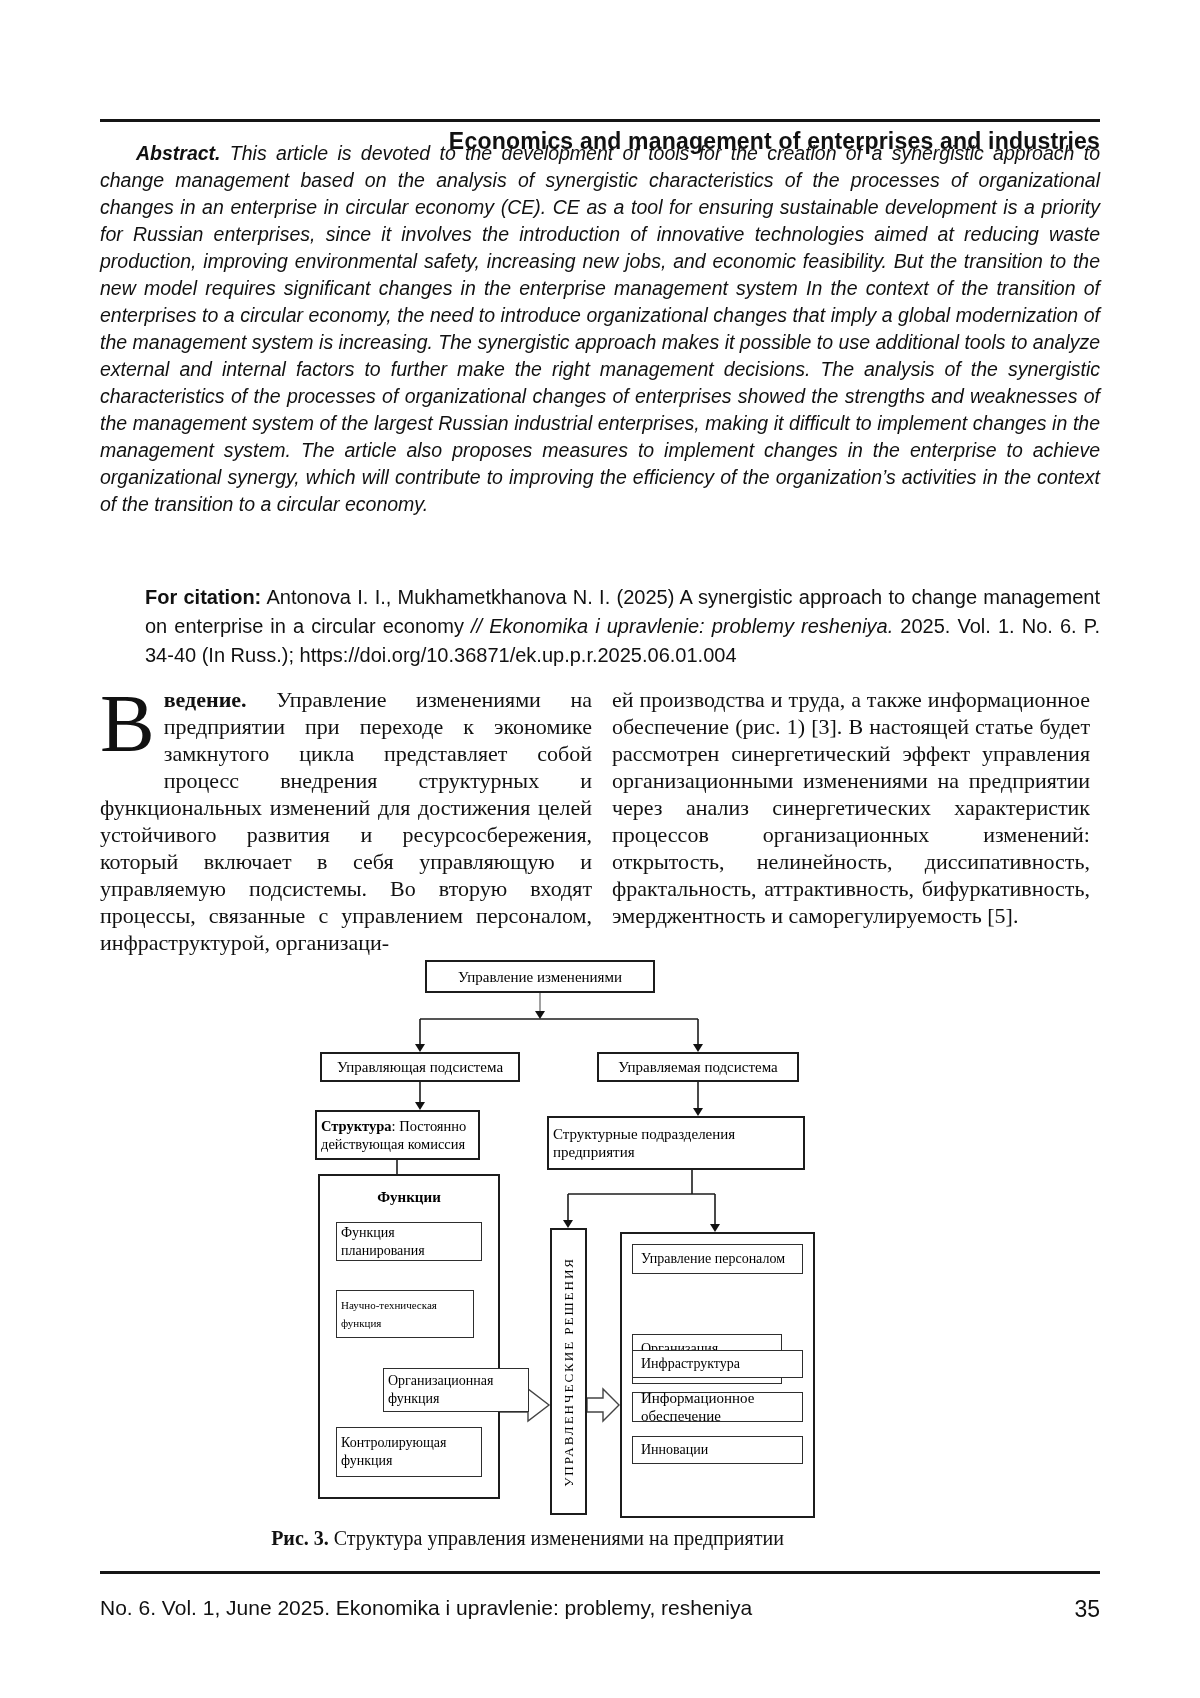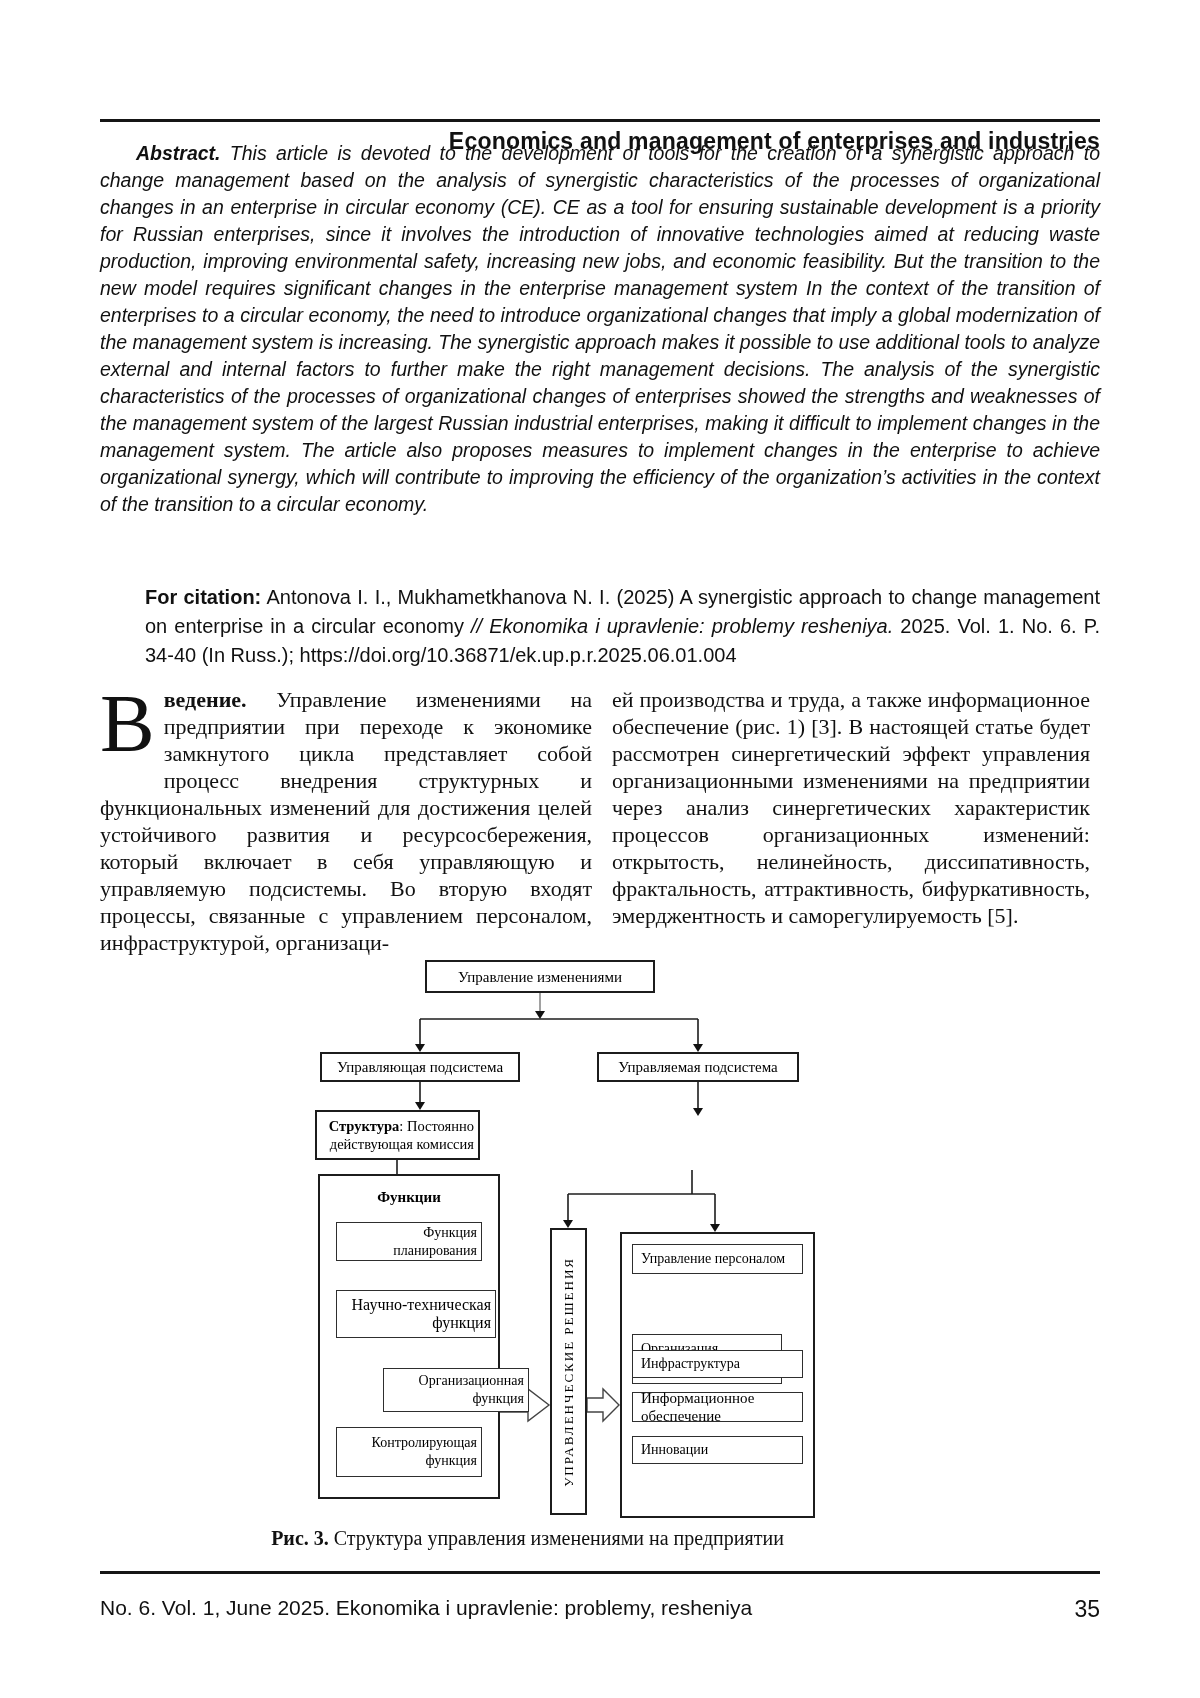--- a/index.html
+++ b/index.html
@@ -44,34 +44,34 @@
   .intro{font-weight:bold;}
 
   
   .figure{position:absolute;left:298px;top:950px;width:520px;height:574px;}
   .figure svg{position:absolute;left:0;top:0;}
   .fbox{
     position:absolute;box-sizing:border-box;background:#fff;
     border:2px solid #1c1c1c;
     font-family:"Liberation Serif","DejaVu Serif",serif;
     font-size:15px;line-height:18px;color:#000;
-    display:flex;align-items:center;justify-content:center;text-align:right;
+    display:flex;align-items:center;justify-content:center;text-align:left;
     padding:2px 4px;
   }
   .fbox.thin{border-width:1.4px;border-color:#2e2e2e;}
   .b-top{left:127px;top:10px;width:230px;height:33px;}
   .b-managing{left:22px;top:102px;width:200px;height:30px;}
   .b-managed{left:299px;top:102px;width:202px;height:30px;}
   .b-structure{left:17px;top:160px;width:165px;height:50px;font-size:14.5px;}
   .b-divisions{left:249px;top:166px;width:258px;height:54px;}
   .b-functions{left:20px;top:224px;width:182px;height:325px;border-width:2px;
      display:block;text-align:center;padding-top:12px;}
   .b-functions .ftitle{font-weight:bold;font-size:15px;}
   .b-f1{left:38px;top:272px;width:146px;height:39px;font-size:14px;}
-  .b-f2{left:38px;top:340px;width:160px;height:48px;font-size:16px;}
+  .b-f2{left:38px;top:340px;width:138px;height:48px;font-size:11px;}
   .b-f3{left:38px;top:418px;width:146px;height:44px;font-size:14px;margin-left:47px;}
   .b-f4{left:38px;top:477px;width:146px;height:50px;font-size:14px;}
   .b-decisions{left:252px;top:278px;width:37px;height:287px;padding:2px 0;}
   .b-decisions span{
     writing-mode:vertical-rl;transform:rotate(180deg);
     font-size:13px;letter-spacing:2px;white-space:nowrap;
   }
   .b-rcontainer{left:322px;top:282px;width:195px;height:286px;}
   .rbox{justify-content:flex-start;text-align:left;padding-left:8px;font-size:14px;}
   .b-r1{left:334px;top:294px;width:171px;height:30px;}
@@ -148,20 +148,21 @@
         <polygon points="289,448 305,448 305,439 321,455 305,471 305,462 289,462"></polygon>
       </g>
     </svg>
 
     <div class="fbox b-top">Управление изменениями</div>
     <div class="fbox b-managing">Управляющая подсистема</div>
     <div class="fbox b-managed">Управляемая подсистема</div>
     <div class="fbox b-structure">
         <span><b>Структура</b><span>: Постоянно действующая комиссия</span></span>
       </div>
+    <div class="fbox b-divisions">Структурные подразделения предприятия</div>
 
     <div class="fbox b-functions"><span class="ftitle">Функции</span></div>
     <div class="fbox thin b-f1">Функция планирования</div>
     <div class="fbox thin b-f2">Научно-техническая функция</div>
     <div class="fbox thin b-f3">Организационная функция</div>
     <div class="fbox thin b-f4">Контролирующая функция</div>
 
     <div class="fbox b-decisions">
         <span>УПРАВЛЕНЧЕСКИЕ РЕШЕНИЯ</span>
       </div>

